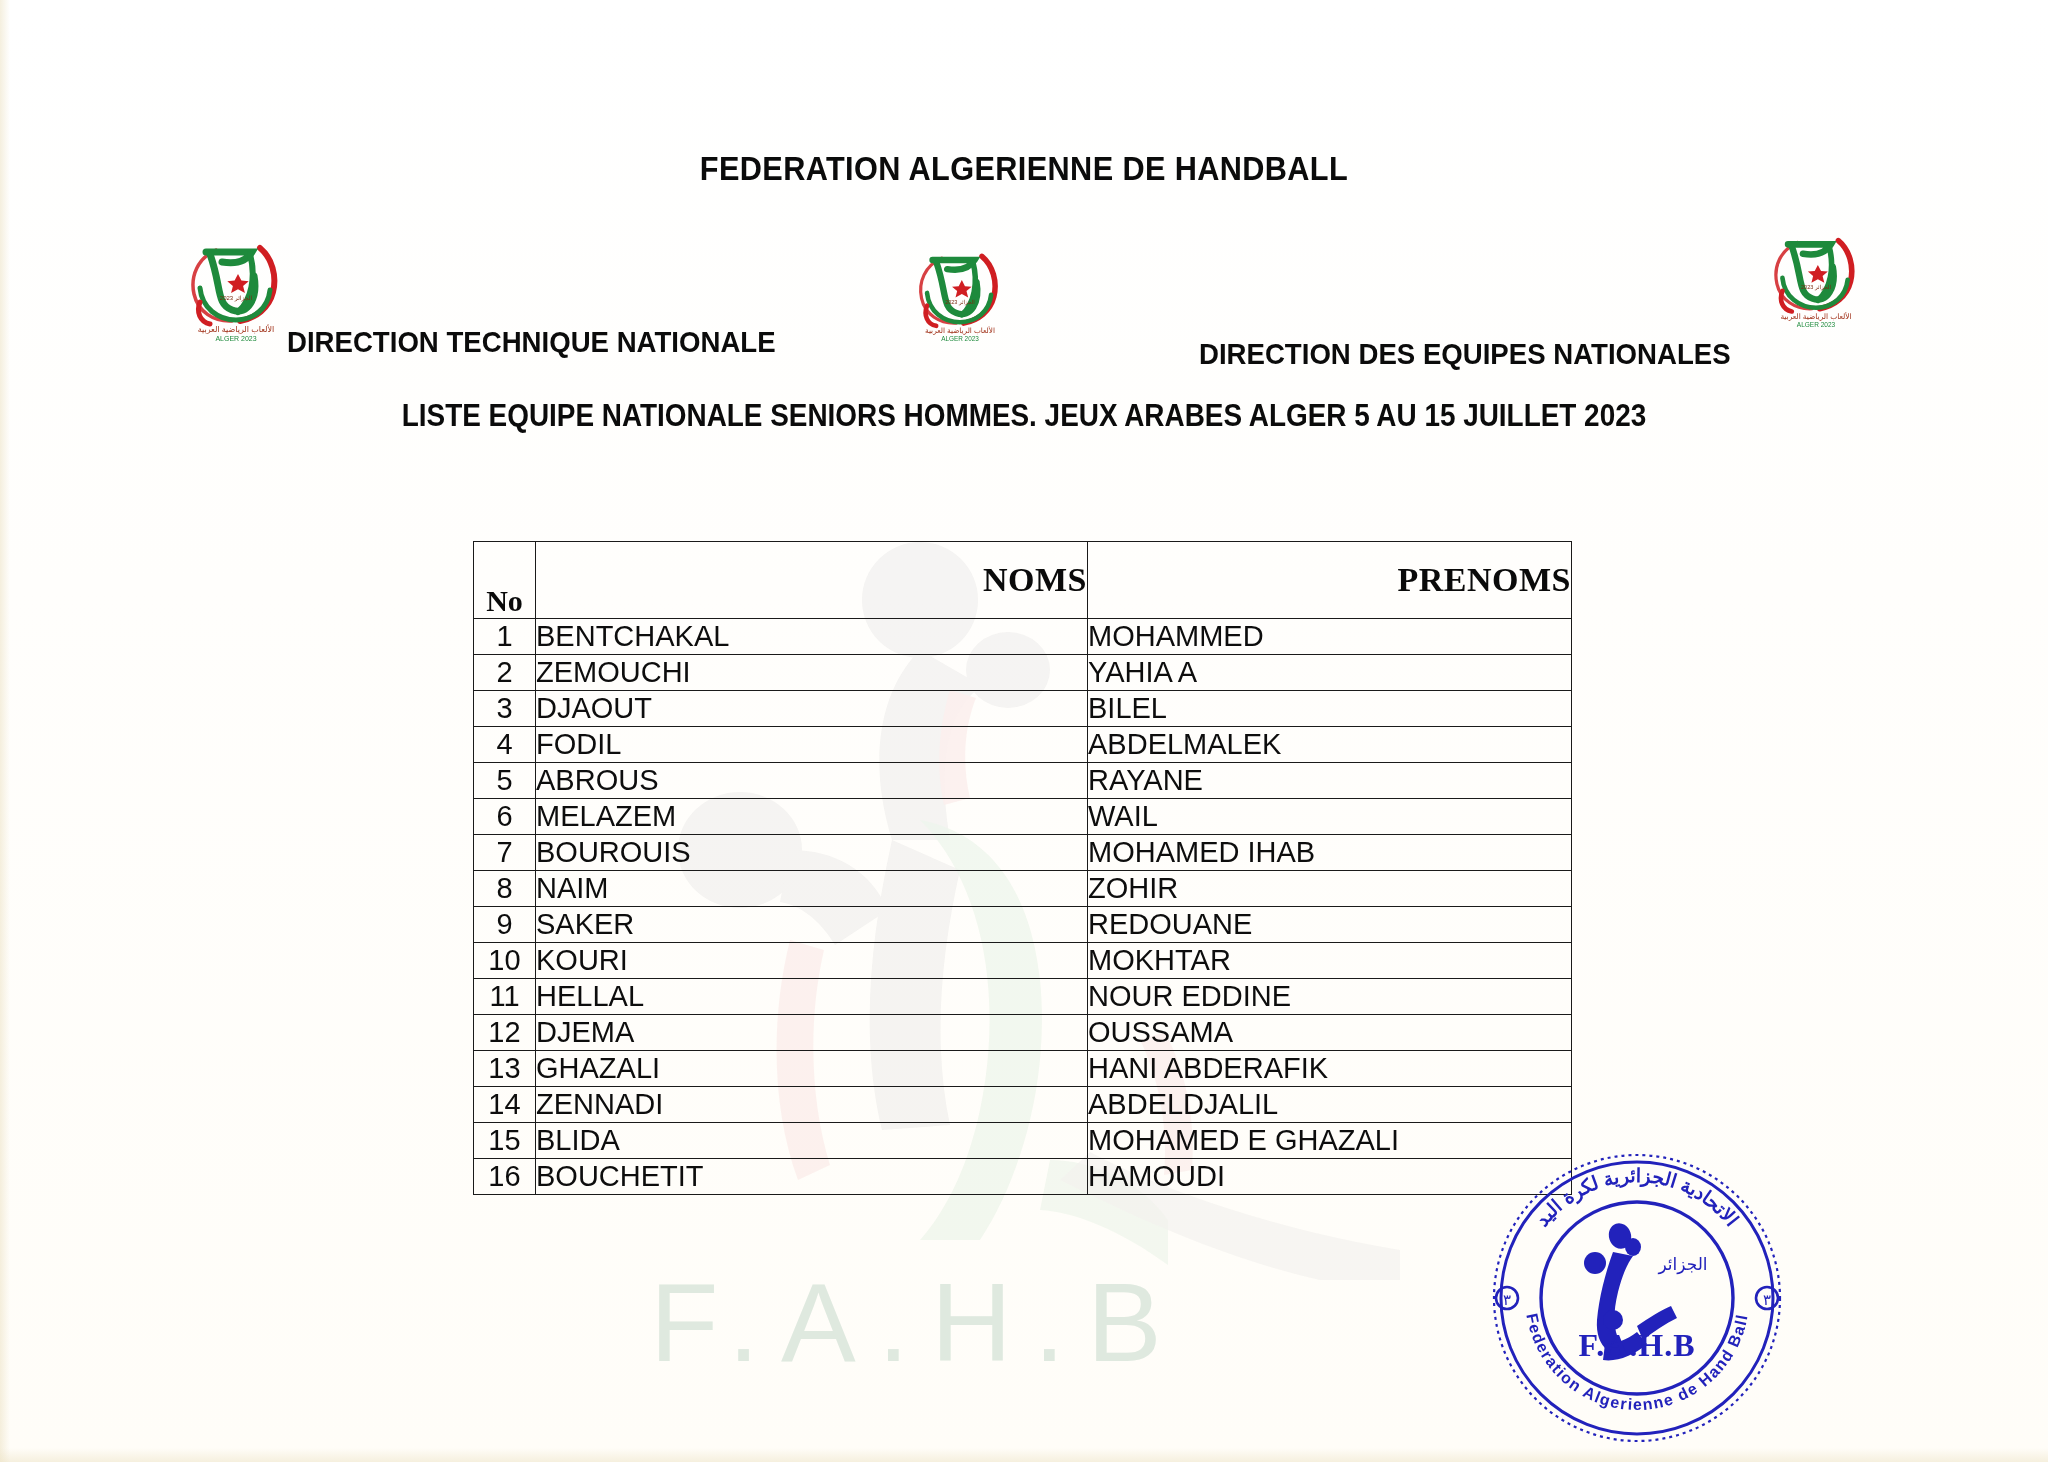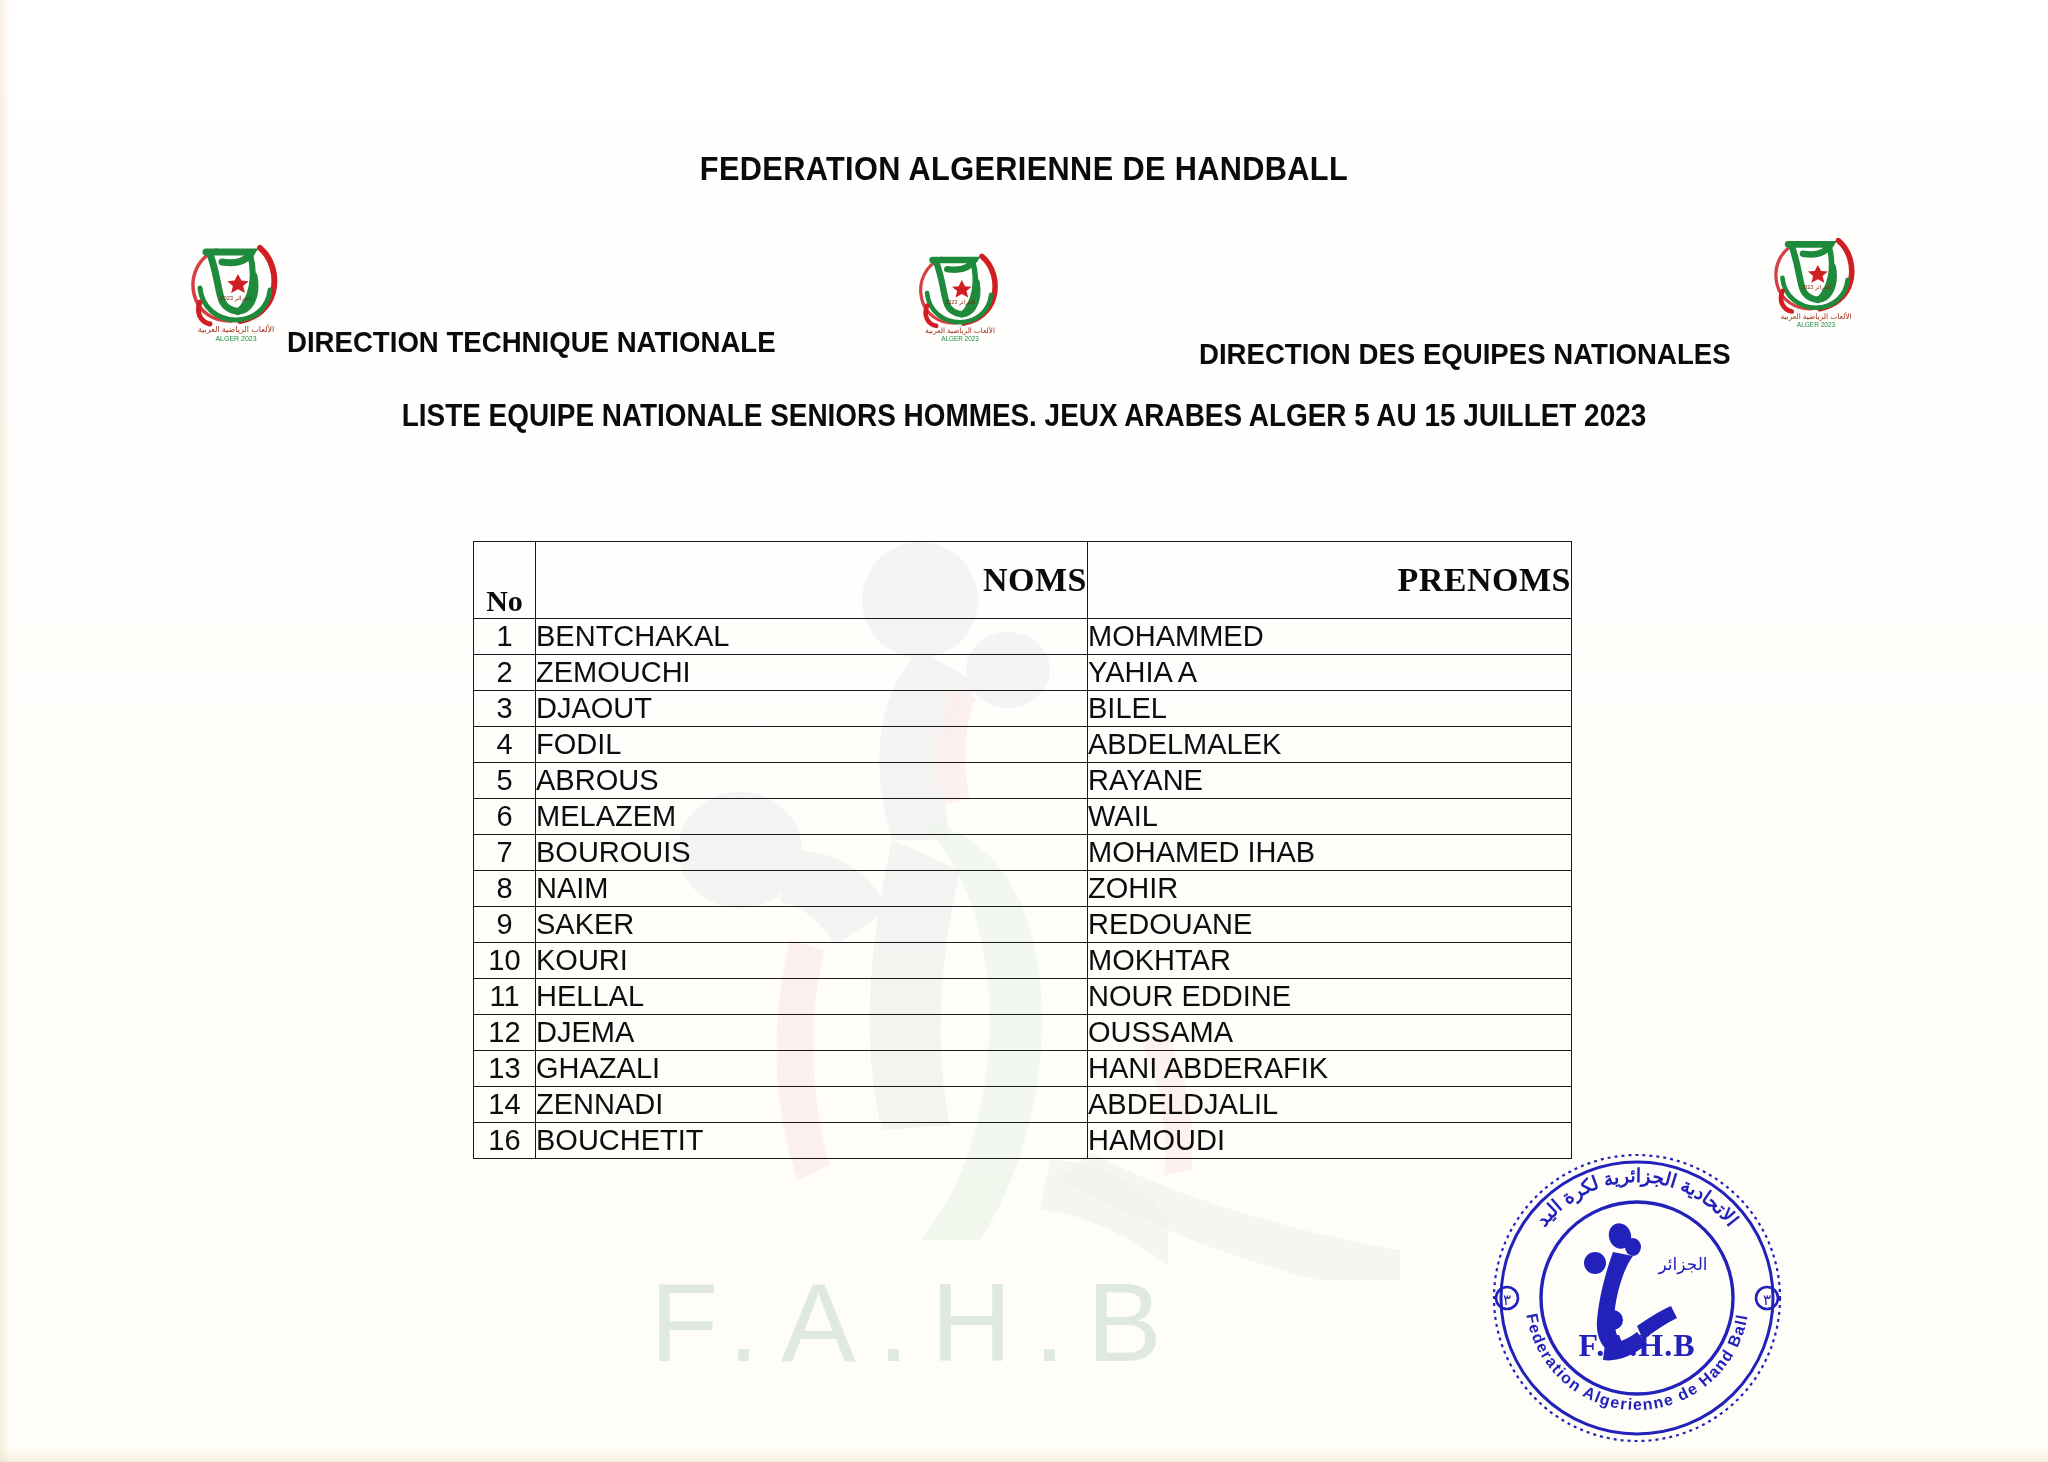--- a/index.html
+++ b/index.html
@@ -356,20 +356,25 @@
         <td class="cell-no">13</td>
         <td class="cell-txt">GHAZALI</td>
         <td class="cell-txt">HANI ABDERAFIK</td>
       </tr>
       <tr>
         <td class="cell-no">14</td>
         <td class="cell-txt">ZENNADI</td>
         <td class="cell-txt">ABDELDJALIL</td>
       </tr>
       <tr>
+        <td class="cell-no">15</td>
+        <td class="cell-txt">BLIDA</td>
+        <td class="cell-txt">MOHAMED E GHAZALI</td>
+      </tr>
+      <tr>
         <td class="cell-no">16</td>
         <td class="cell-txt">BOUCHETIT</td>
         <td class="cell-txt">HAMOUDI</td>
       </tr>
     </tbody>
 </table>
 
 <svg class="stamp" viewBox="0 0 300 300">
   <g fill="none" stroke="#2222bb" stroke-width="3">
     <circle cx="150" cy="150" r="143" stroke-dasharray="3 4" stroke-width="2.2"></circle>

